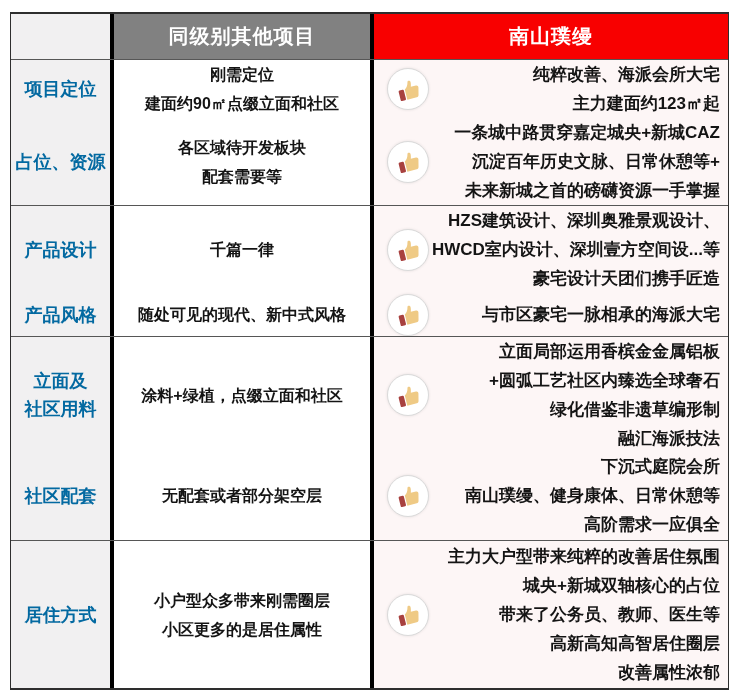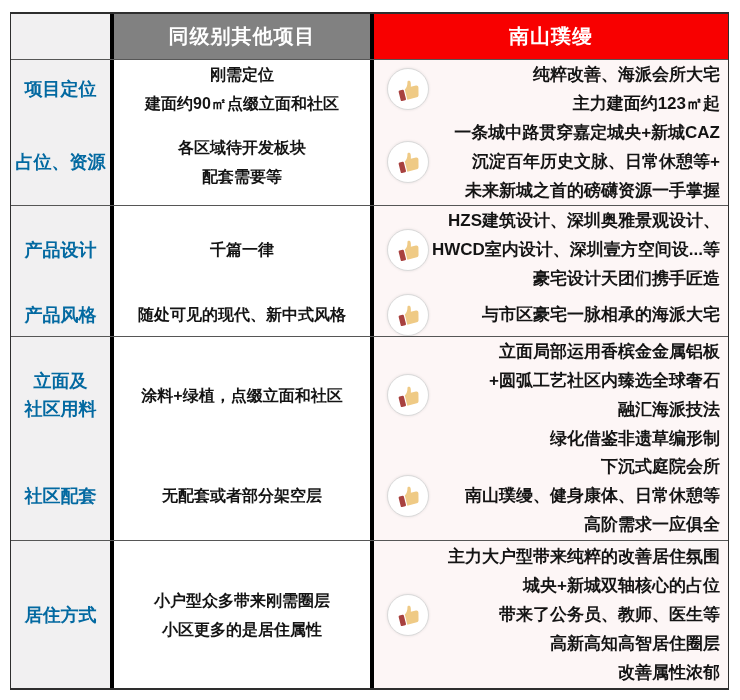--- a/index.html
+++ b/index.html
@@ -151,22 +151,22 @@
         <svg viewBox="0 0 24 24">
             <g transform="rotate(-14 12 12)">
               <rect x="3" y="11" width="4.8" height="9.5" rx="1" fill="#a8413f"></rect>
               <path d="M8.8 20.5 V11.3 C10.8 10.4 12.1 8 12.7 5.4 c.3-1.5 2.7-1.2 2.7 .7 0 1.7 -.8 4.1 -.8 4.1 h4.7 c1.2 0 2 1.1 1.7 2.2 l-1.5 6.4 c-.2 .9 -1 1.6 -2 1.6 z" fill="#efca85"></path>
             </g>
           </svg>
       </div>
       <div class="plines">
         <div class="line">立面局部运用香槟金金属铝板</div>
         <div class="line">+圆弧工艺社区内臻选全球奢石</div>
+        <div class="line">绿化借鉴非遗草编形制</div>
         <div class="line">融汇海派技法</div>
-        <div class="line">绿化借鉴非遗草编形制</div>
       </div>
     </div>
   </div>
 
   <div class="row r5">
     <div class="c label-cell">
       <div class="line">社区配套</div>
     </div>
     <div class="c other-cell">
       <div class="line">无配套或者部分架空层</div>

